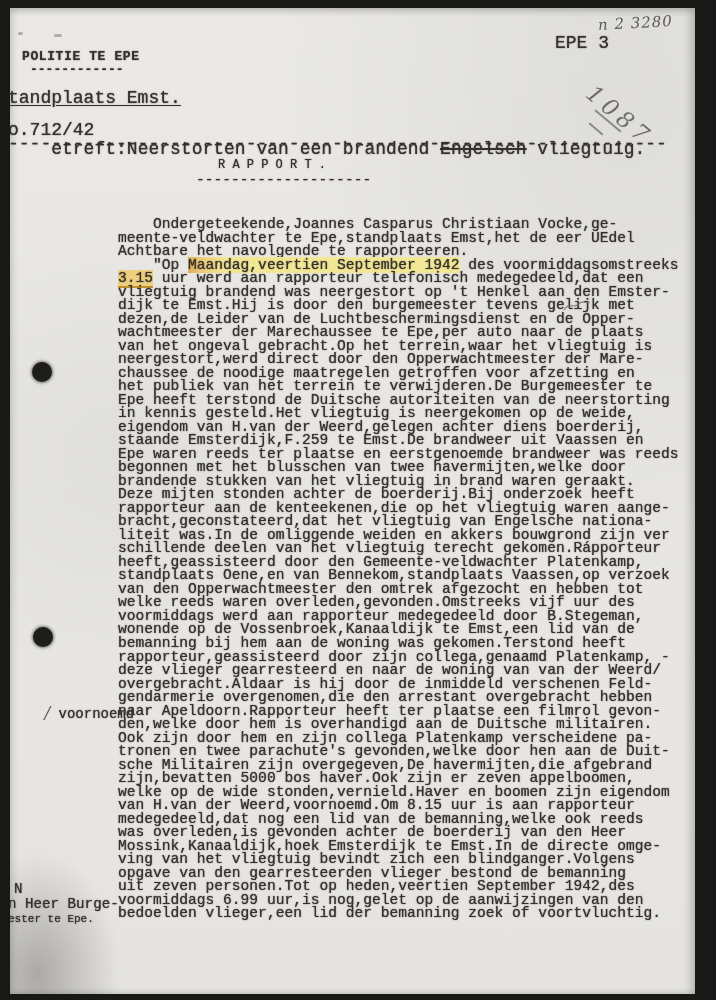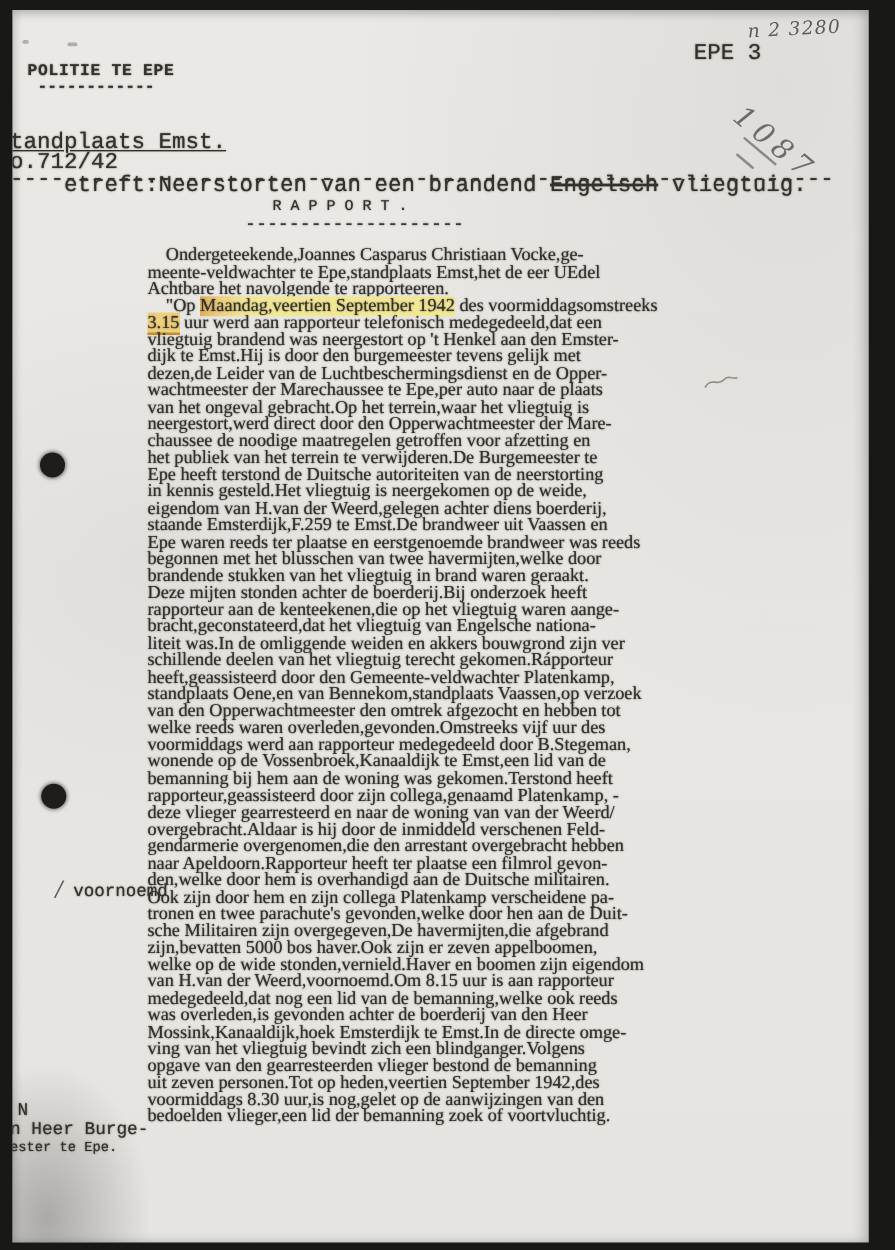--- a/index.html
+++ b/index.html
@@ -36,35 +36,35 @@
   <div class="smudge" style="left:8px;top:24px;"></div>
   <div class="smudge" style="left:44px;top:26px;width:8px;"></div>
 
   <div class="abs hand" style="left:588px;top:6px;font-size:15px;transform:rotate(-3deg);letter-spacing:1px;">n 2 3280</div>
 
   <div class="abs tw mono13" style="left:545px;top:25px;">EPE 3</div>
 
   <div class="abs tw" style="left:12px;top:41px;font-size:13px;font-weight:bold;letter-spacing:0.6px;">POLITIE TE EPE</div>
   <div class="abs tw" style="left:20px;top:54px;font-size:13px;font-weight:bold;">------------</div>
 
-  <div class="abs tw mono13 uline" style="left:-2px;top:96px;">tandplaats Emst.</div>
+  <div class="abs tw mono13 uline" style="left:-2px;top:80px;">tandplaats Emst.</div>
   <div class="abs tw mono13" style="left:-2px;top:112px;">o.712/42</div>
   <div class="abs tw mono13" style="left:-2px;top:111px;white-space:pre;">
     <span>etreft:Neerstorten van een brandend </span><span class="strike">Engelsch</span><span> vliegtuig.</span>
   </div>
   <div class="abs tw mono13" style="left:-2px;top:126px;letter-spacing:0;">-------------------------------------------------------------</div>
 
   <div class="abs hand" style="left:588px;top:72px;font-size:23px;letter-spacing:5px;color:#6e6c68;transform:rotate(40deg);transform-origin:left top;">1087</div>
   <div class="pencil-line" style="left:581px;top:112px;width:34px;transform:rotate(40deg);"></div>
   <div class="pencil-line" style="left:577px;top:120px;width:18px;transform:rotate(40deg);"></div>
 
   <div class="abs tw" style="left:208px;top:150px;font-size:12px;">R A P P O R T .</div>
   <div class="abs tw" style="left:186px;top:164px;font-size:14.6px;">--------------------</div>
 
-  <div class="abs" style="left:108px;top:190px;width:575px;font-family:Liberation Serif, serif;">
+  <div class="abs" style="left:108px;top:210px;width:575px;">
       <div class="bl tw"><span>    Ondergeteekende,Joannes Casparus Christiaan Vocke,ge-</span></div>
       <div class="bl tw"><span>meente-veldwachter te Epe,standplaats Emst,het de eer UEdel</span></div>
       <div class="bl tw"><span>Achtbare het navolgende te rapporteeren.</span></div>
       <div class="bl tw"><span>    "Op </span><span class="hl hl-date">Maandag,veertien September 1942</span><span> des voormiddagsomstreeks</span></div>
       <div class="bl tw"><span class="hl hl-num">3.15</span><span> uur werd aan rapporteur telefonisch medegedeeld,dat een</span></div>
       <div class="bl tw"><span>vliegtuig brandend was neergestort op 't Henkel aan den Emster-</span></div>
       <div class="bl tw"><span>dijk te Emst.Hij is door den burgemeester tevens gelijk met</span></div>
       <div class="bl tw"><span>dezen,de Leider van de Luchtbeschermingsdienst en de Opper-</span></div>
       <div class="bl tw"><span>wachtmeester der Marechaussee te Epe,per auto naar de plaats</span></div>
       <div class="bl tw"><span>van het ongeval gebracht.Op het terrein,waar het vliegtuig is</span></div>
@@ -101,21 +101,21 @@
       <div class="bl tw"><span>sche Militairen zijn overgegeven,De havermijten,die afgebrand</span></div>
       <div class="bl tw"><span>zijn,bevatten 5000 bos haver.Ook zijn er zeven appelboomen,</span></div>
       <div class="bl tw"><span>welke op de wide stonden,vernield.Haver en boomen zijn eigendom</span></div>
       <div class="bl tw"><span>van H.van der Weerd,voornoemd.Om 8.15 uur is aan rapporteur</span></div>
       <div class="bl tw"><span>medegedeeld,dat nog een lid van de bemanning,welke ook reeds</span></div>
       <div class="bl tw"><span>was overleden,is gevonden achter de boerderij van den Heer</span></div>
       <div class="bl tw"><span>Mossink,Kanaaldijk,hoek Emsterdijk te Emst.In de directe omge-</span></div>
       <div class="bl tw"><span>ving van het vliegtuig bevindt zich een blindganger.Volgens</span></div>
       <div class="bl tw"><span>opgave van den gearresteerden vlieger bestond de bemanning</span></div>
       <div class="bl tw"><span>uit zeven personen.Tot op heden,veertien September 1942,des</span></div>
-      <div class="bl tw"><span>voormiddags 8.30 uur,is nog,gelet op de aanwijzingen van den</span></div>
+      <div class="bl tw"><span>voormiddags 6.99 uur,is nog,gelet op de aanwijzingen van den</span></div>
       <div class="bl tw"><span>bedoelden vlieger,een lid der bemanning zoek of voortvluchtig.</span></div>
     </div>
 
   <svg class="abs" style="left:552px;top:291px;" width="30" height="14" viewBox="0 0 30 14">
     <path d="M2,11 C7,2 12,11 18,4 C21,1 25,5 28,3" fill="none" stroke="rgba(120,116,110,0.75)" stroke-width="1.4"></path>
   </svg>
 
   <div class="hole" style="left:22px;top:354px;"></div>
   <div class="hole" style="left:23px;top:619px;"></div>
 

